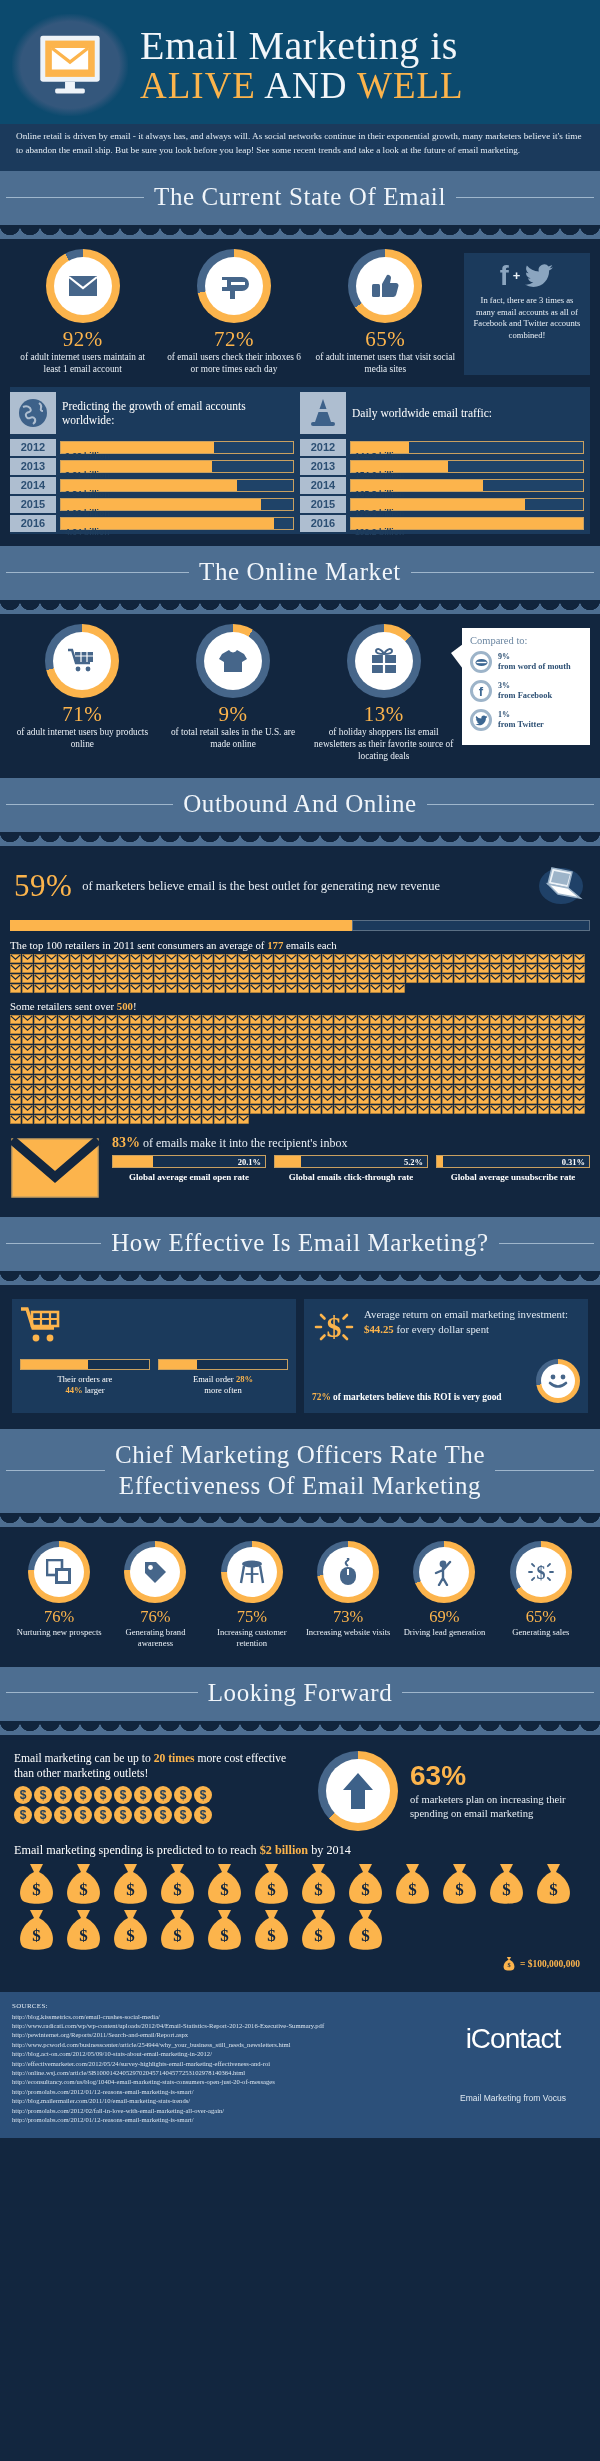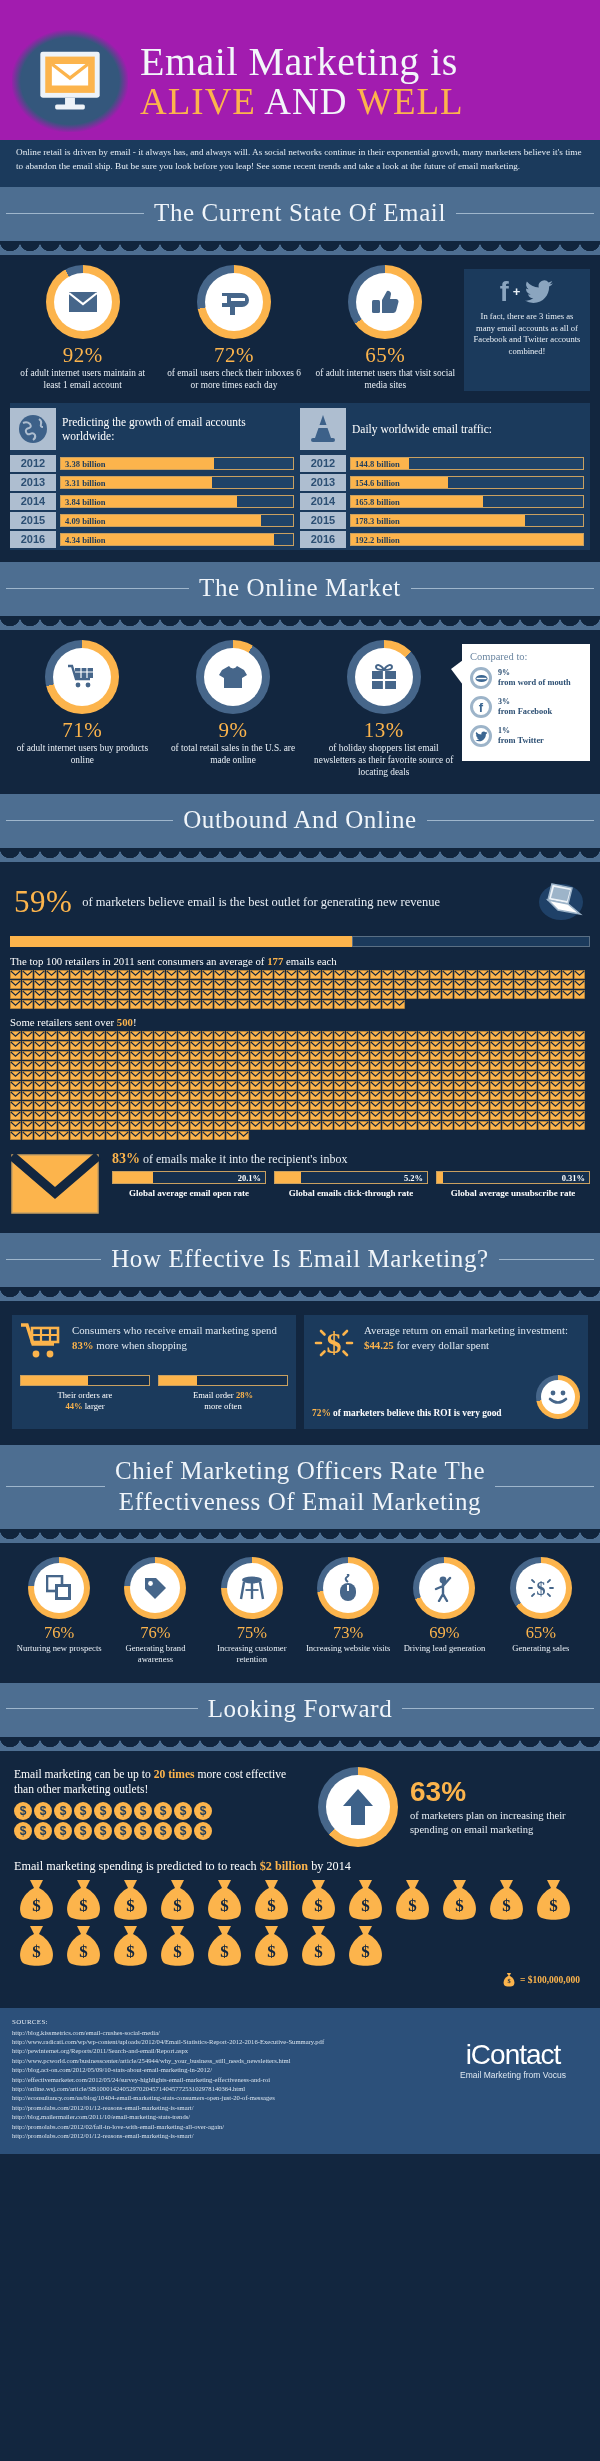--- a/index.html
+++ b/index.html
@@ -7,22 +7,22 @@
     width: 600px;
     background: #12263f;
     font-family: "Liberation Serif", serif;
     color: #ffffff;
     -webkit-font-smoothing: antialiased;
   }
   .page { width: 600px; position: relative; overflow: hidden; }
 
   
   .header {
-    background: #a21caf;
-    padding: 30px 12px 8px 12px;
+    background: #0c4a6e;
+    padding: 14px 12px 8px 12px;
     position: relative;
   }
   .header-row { display: flex; align-items: center; gap: 10px; }
   .logo-blob {
     width: 116px; height: 102px; flex: 0 0 116px;
     background: #2e5party; position: relative;
   }
   .logo-blob {
     background: radial-gradient(ellipse at 50% 50%, #34577c 0%, #34577c 60%, rgba(52,87,124,0) 72%);
     display: flex; align-items: center; justify-content: center;
@@ -127,24 +127,24 @@
     height: 17px; line-height: 17px;
   }
   .dbar-track {
     flex: 1; height: 13px; margin: 0 6px 0 4px;
     border: 1px solid #c9a060; background: #1f4368; position: relative;
   }
   .dbar-fill {
     height: 100%; background: #fcb44c; display: flex; align-items: center;
   }
   .dbar-label {
-    position: absolute; left: 4px; top: 0; height: 100%;
+    position: absolute; left: 4px; top: 8px; height: 100%;
     display: flex; align-items: center;
     font-size: 8.6px; color: #1f3d5c; font-weight: bold;
-    font-family: Liberation Serif, serif; white-space: nowrap;
+    font-family: Liberation Sans, sans-serif; white-space: nowrap;
   }
 
   
   .callout {
     width: 128px; flex: 0 0 128px; background: #ffffff; color: #2c4f73;
     padding: 7px 8px; position: relative; margin-top: 4px;
   }
   .callout:before {
     content: ""; position: absolute; left: -11px; top: 16px;
     border-top: 9px solid transparent; border-bottom: 16px solid transparent;
@@ -257,21 +257,21 @@
     display: flex; align-items: flex-start; gap: 10px;
   }
   .sources { flex: 1; }
   .sources-title { font-size: 7px; color: #e3ebf3; letter-spacing: 0.3px; margin-bottom: 2px; }
   .source-url { font-size: 6.6px; line-height: 9.4px; color: #dae4ee; }
   .brand { flex: 0 0 150px; text-align: center; padding-top: 22px; }
   .brand-name {
     font-size: 28px; color: #ffffff; font-family: "Liberation Sans", sans-serif;
     letter-spacing: -1px; line-height: 30px;
   }
-  .brand-tag { font-size: 8.5px; color: #dfe8f1; font-family: "Liberation Sans", sans-serif; }
+  .brand-tag { font-size: 8.5px; color: #dfe8f1; font-family: "Liberation Sans", sans-serif; margin-top: 39px; }
 </style>
 </head>
 <body>
 
 <div class="page">
 
   <div class="header">
     <div class="header-row">
       <div class="logo-blob">
         <svg class="monitor" viewBox="0 0 80 76">
@@ -3355,23 +3355,20 @@
       <div class="eff-card">
         <div class="eff-top">
           <div class="eff-icon">
             <svg width="44" height="38" viewBox="0 0 44 38">
               <path d="M1 2 h6 l6 19 h21" fill="none" stroke="#fcb44c" stroke-width="3.4"></path>
               <rect x="12" y="5" width="26" height="14" fill="none" stroke="#fcb44c" stroke-width="2.6"></rect>
               <path d="M12 12 h26 M21 5 v14 M30 5 v14" stroke="#fcb44c" stroke-width="2.2"></path>
               <circle cx="16" cy="31" r="3.4" fill="#fcb44c"></circle>
               <circle cx="30" cy="31" r="3.4" fill="#fcb44c"></circle>
             </svg>
-          </div>
-          <div class="eff-text">
-            <span>Consumers who receive email marketing spend </span><b>83%</b><span> more when shopping</span>
           </div>
         </div>
         <div class="eff-sub">
           <div class="eff-sub-item">
             <div class="eff-sub-bar">
                 <div class="eff-sub-fill" style="width:52%"></div>
               </div>
             <div class="eff-sub-label">
               <span>Their orders are</span><br>
               <b>44%</b><span> larger</span>

